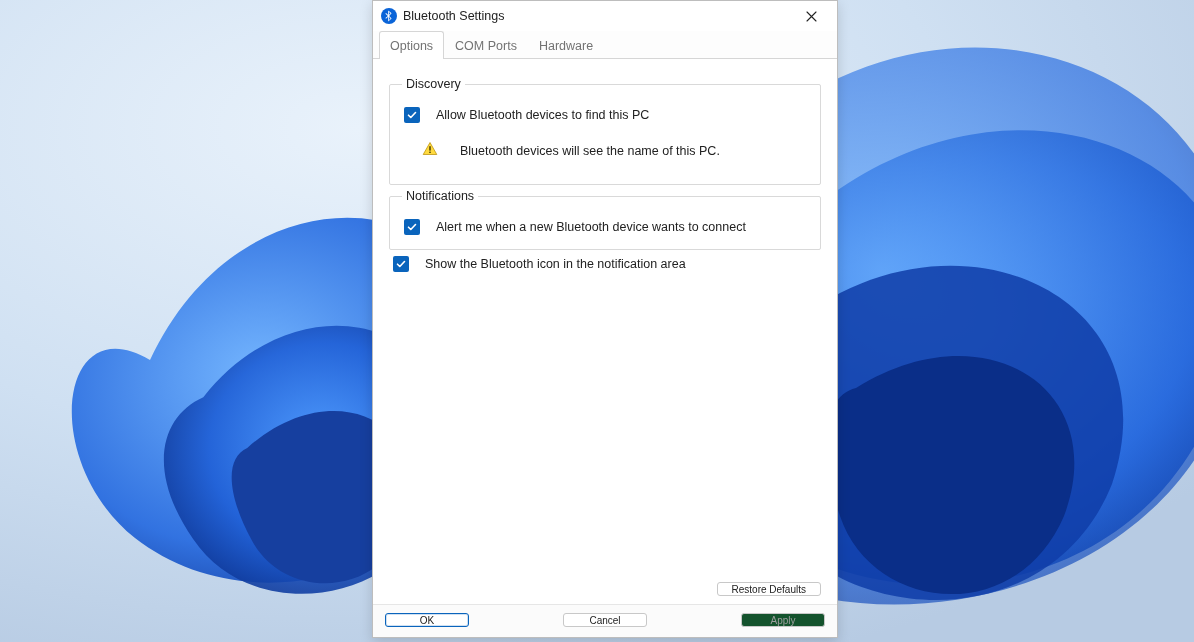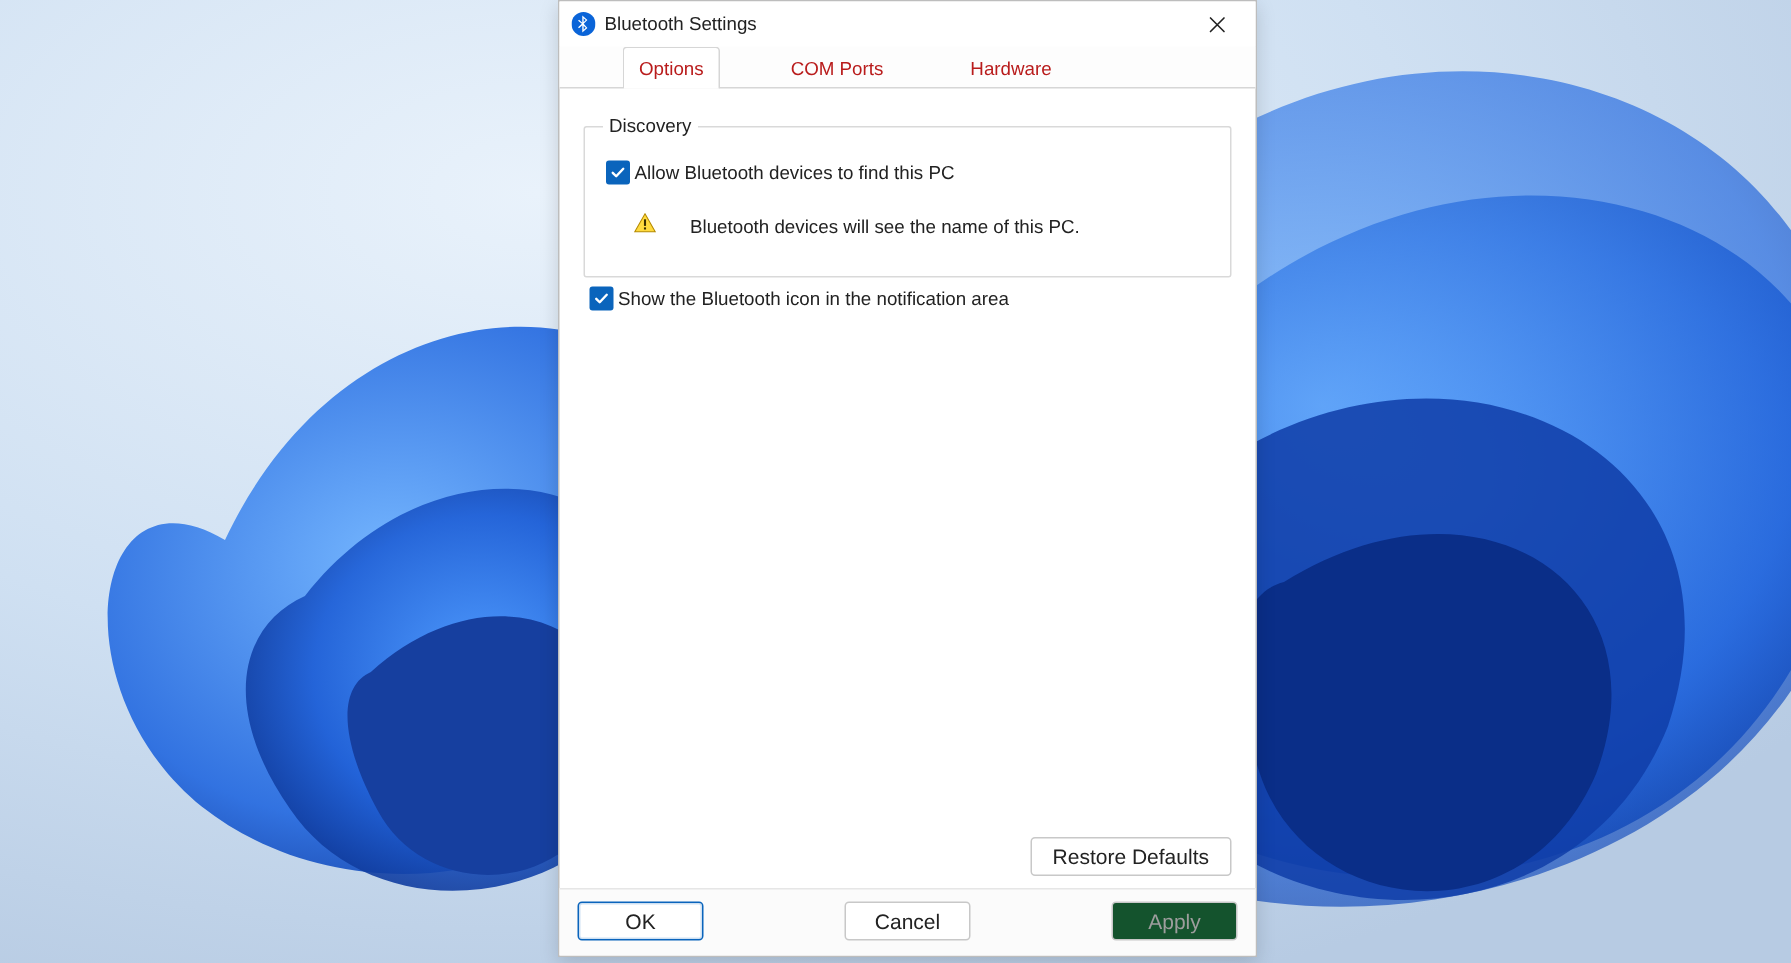--- a/index.html
+++ b/index.html
@@ -50,28 +50,27 @@
     .tabs {
       display: flex;
       padding: 0 6px;
       border-bottom: 1px solid #d6d6d6;
       background: #fdfdfd;
       gap: 0;
     }
     .tab {
       font-size: 12.5px;
       padding: 7px 10px 6px 10px;
-      color: #b91c1c;
+      color: #737373;
       cursor: pointer;
       border: 1px solid transparent;
       border-bottom: none;
       margin-bottom: -1px;
       background: transparent;
       border-radius: 3px 3px 0 0;
-      margin-left: 36px;
     }
     .tab.active {
       background: #ffffff;
       border-color: #d6d6d6;
       position: relative;
     }
     .tab.active::after{
       content:"";
       position:absolute;
       left:0; right:0; bottom:-1px; height:1px;
@@ -96,21 +95,21 @@
     fieldset.group legend {
       font-size: 12.5px;
       padding: 0 4px;
       color: #222;
       margin-left: -2px;
     }
 
     .check-row {
       display: flex;
       align-items: center;
-      gap: 3px;
+      gap: 16px;
       margin-bottom: 4px;
     }
     .checkbox {
       width: 16px; height: 16px;
       background: #0a64bc;
       border-radius: 2px;
       display: inline-flex;
       align-items: center;
       justify-content: center;
       flex-shrink: 0;
@@ -135,22 +134,22 @@
       display: flex;
       justify-content: space-between;
       gap: 11px;
       padding: 8px 12px 10px 12px;
       border-top: 1px solid #e6e6e6;
       background: #fbfbfb;
     }
 
     .btn {
       min-width: 84px;
-      height: 26px;
-      font-size: 14px;
+      height: 14px;
+      font-size: 10px;
       background: #ffffff;
       border: 1px solid #c8c8c8;
       border-radius: 3px;
       cursor: pointer;
       padding: 0 14px;
       color: #222;
     }
     .btn.default {
       border-color: #0a64bc;
       box-shadow: inset 0 0 0 1px #0a64bc33;
@@ -240,20 +239,31 @@
           <svg width="16" height="16" viewBox="0 0 16 16">
             <path d="M8 1.5 L14.8 13.5 L1.2 13.5 Z" fill="#ffda3e" stroke="#b58a00" stroke-width="0.7"></path>
             <rect x="7.3" y="5.2" width="1.4" height="4.4" fill="#3a2f00"></rect>
             <rect x="7.3" y="10.6" width="1.4" height="1.4" fill="#3a2f00"></rect>
           </svg>
         </span>
         <span>Bluetooth devices will see the name of this PC.</span>
       </div>
     </fieldset>
 
+    <fieldset class="group notif-group">
+      <legend>Notifications</legend>
+      <div class="check-row">
+        <span class="checkbox">
+          <svg width="10" height="10" viewBox="0 0 10 10">
+              <path d="M1.5 5.2 L3.8 7.5 L8.5 2.5" stroke="#fff" stroke-width="1.6" fill="none" stroke-linecap="round" stroke-linejoin="round"></path>
+            </svg>
+        </span>
+        <span>Alert me when a new Bluetooth device wants to connect</span>
+      </div>
+    </fieldset>
 
     <div class="check-row standalone-check">
       <span class="checkbox">
         <svg width="10" height="10" viewBox="0 0 10 10">
             <path d="M1.5 5.2 L3.8 7.5 L8.5 2.5" stroke="#fff" stroke-width="1.6" fill="none" stroke-linecap="round" stroke-linejoin="round"></path>
           </svg>
       </span>
       <span>Show the Bluetooth icon in the notification area</span>
     </div>
 

